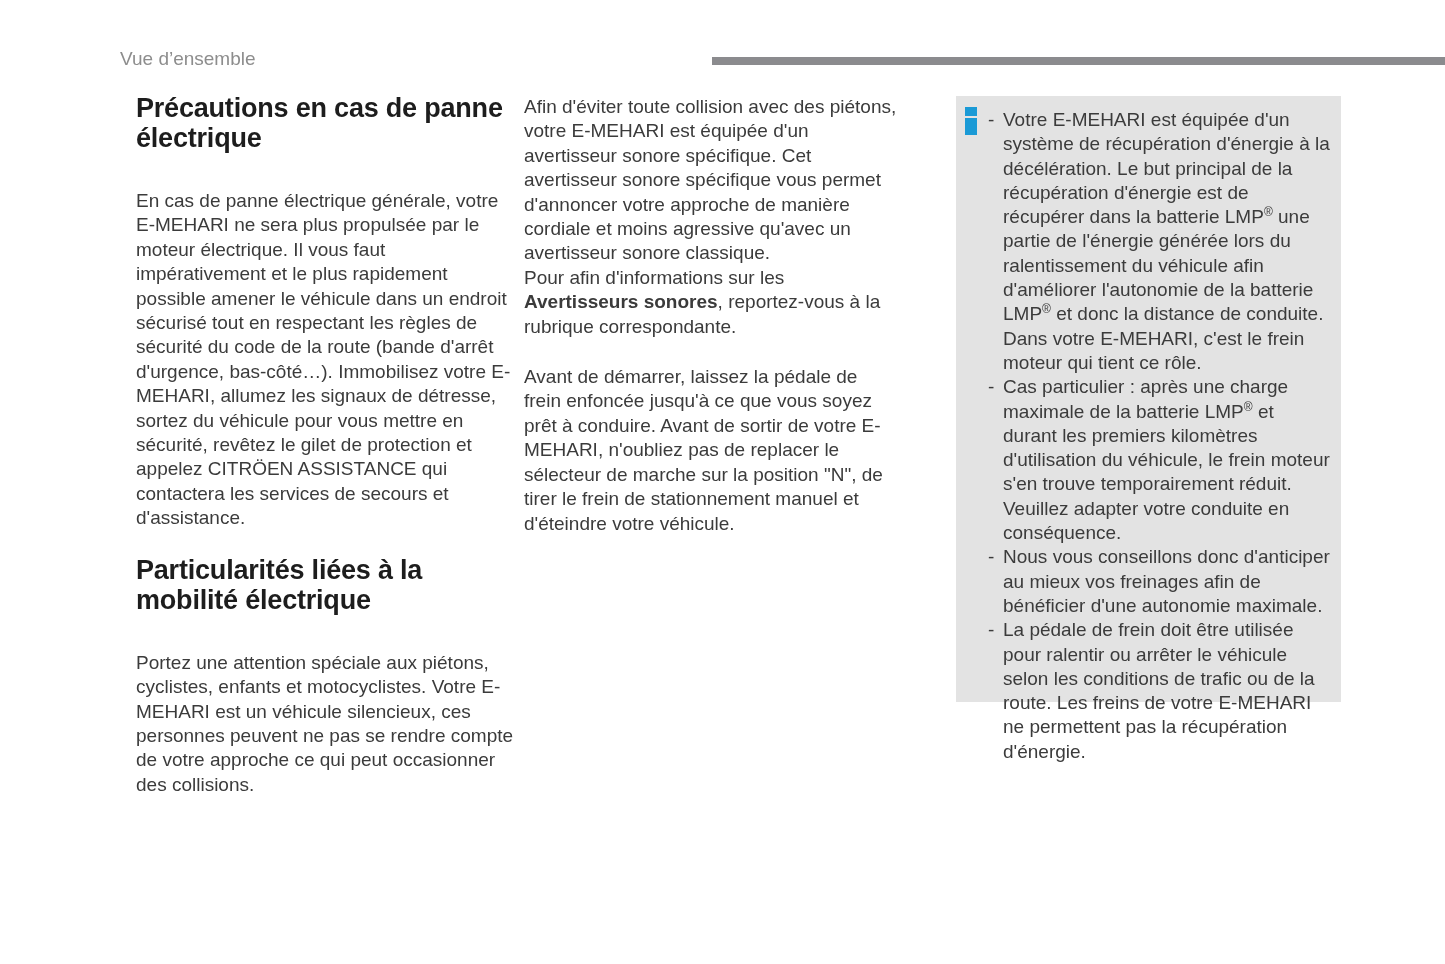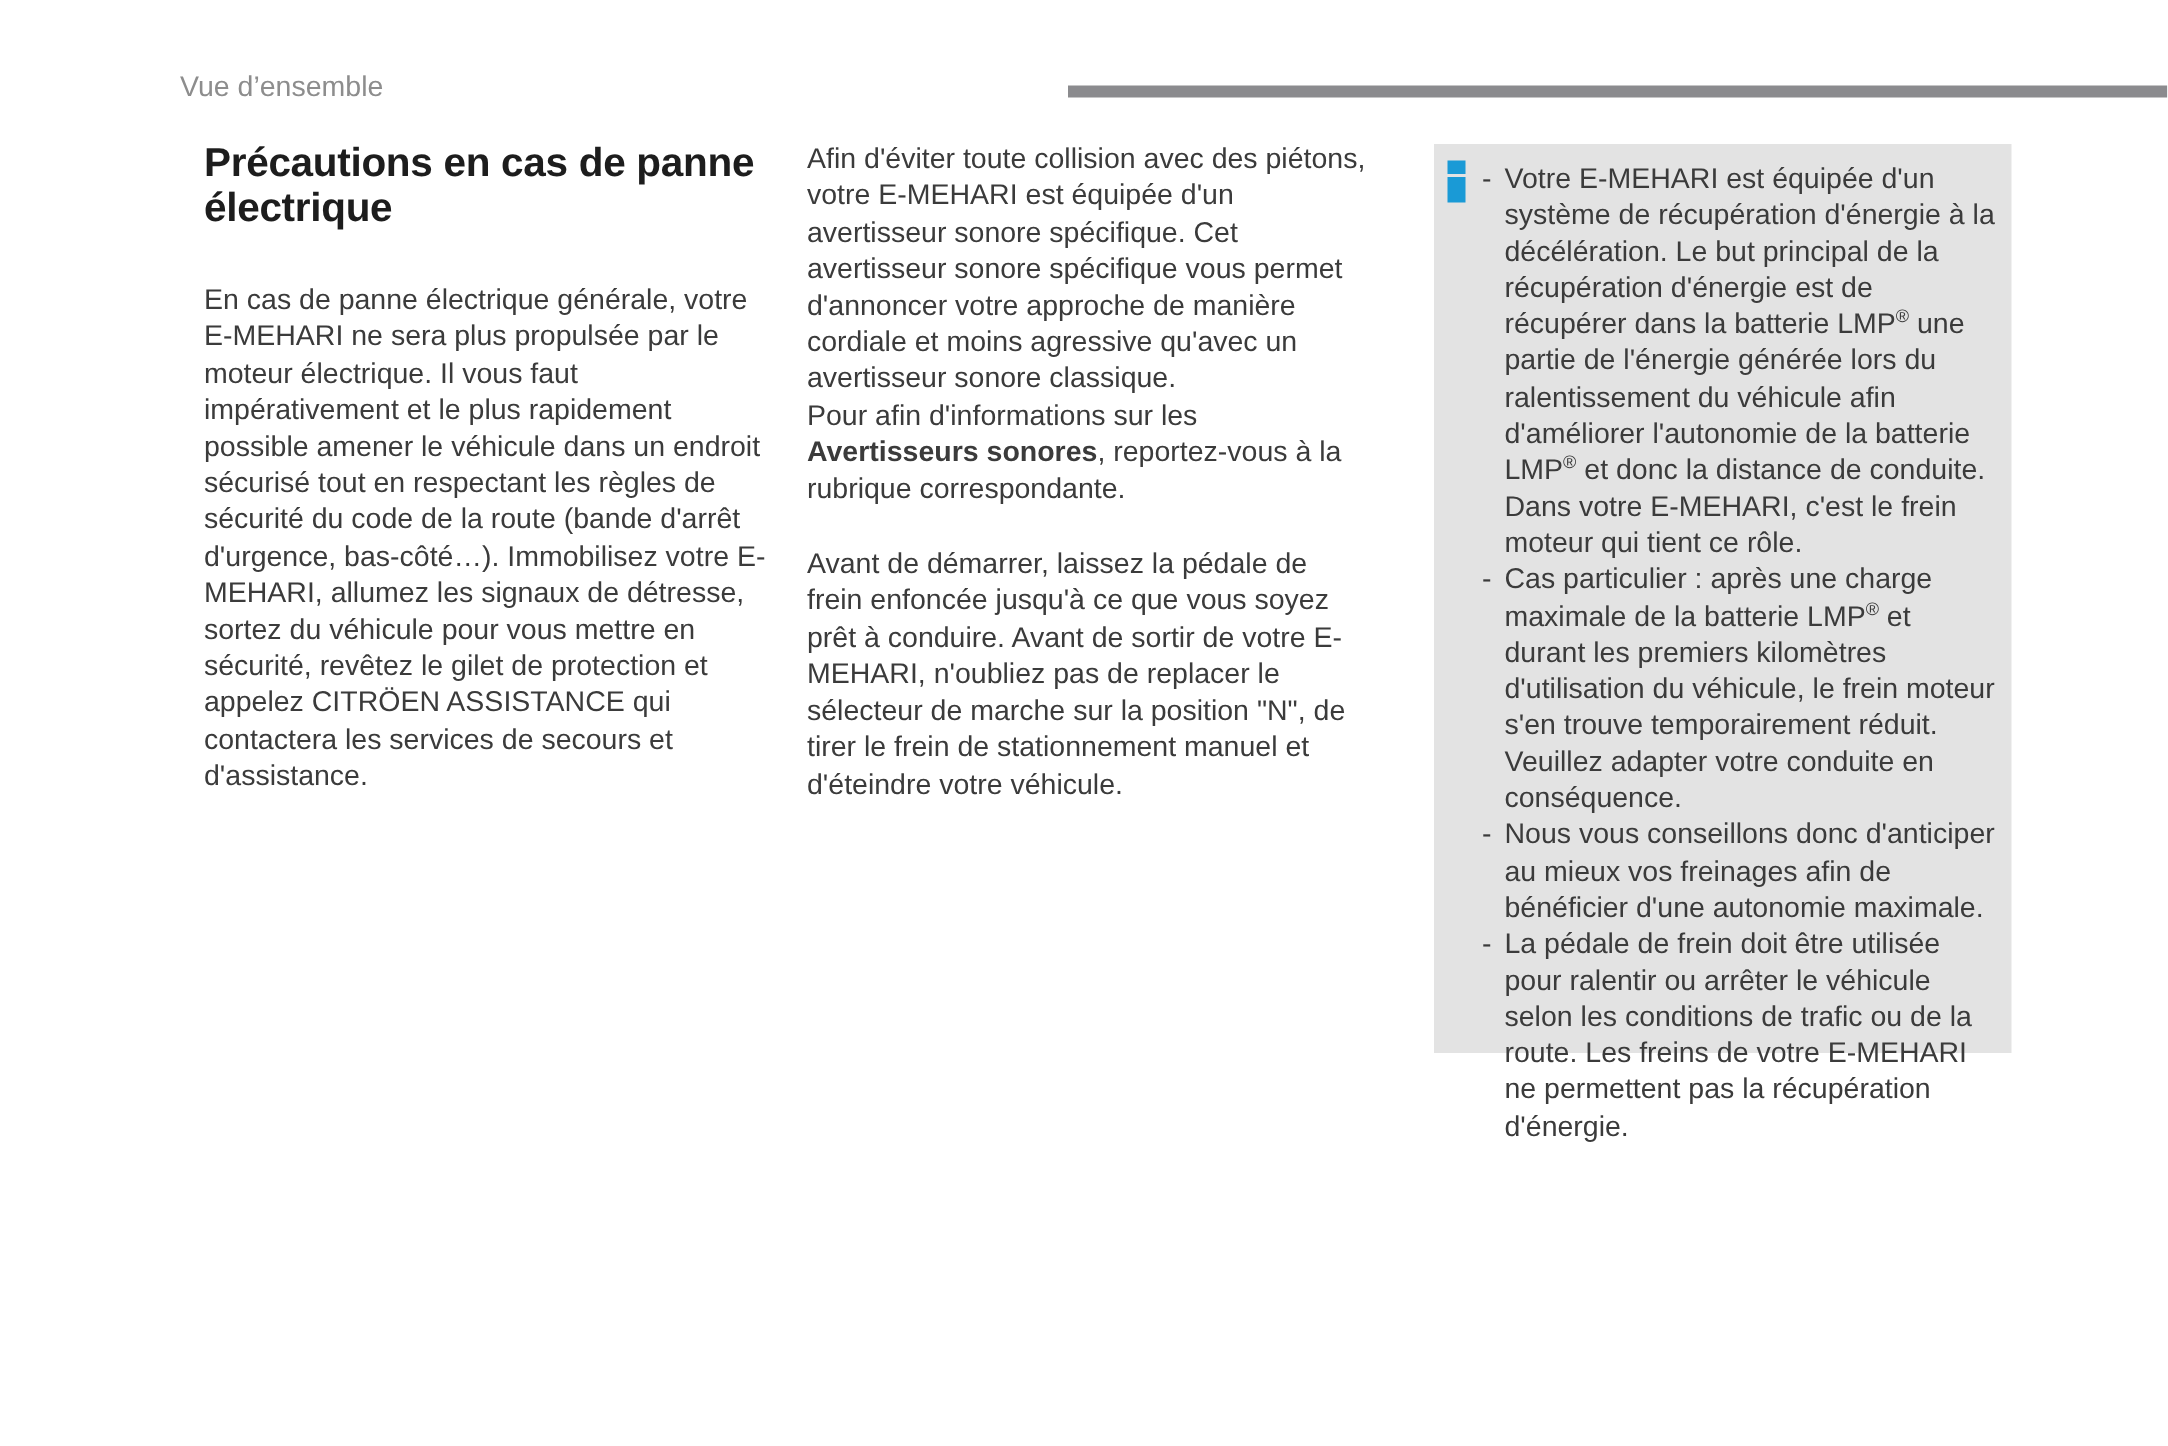--- a/index.html
+++ b/index.html
@@ -40,21 +40,21 @@
   }
   .col p {
     margin: 0;
   }
   .col1 {
     left: 136px;
     top: 93px;
     width: 382px;
   }
   .col2 {
-    left: 538px;
+    left: 524px;
     top: 95px;
     width: 374px;
   }
   h2.doc-heading {
     margin: 0;
     font-size: 27px;
     line-height: 30px;
     font-weight: bold;
     color: #1d1d1d;
     letter-spacing: -0.2px;
@@ -135,20 +135,22 @@
 
 <div class="page">
 
   <div class="section-header">Vue d’ensemble</div>
 
   <div class="header-rule"></div>
 
   <div class="col col1">
     <h2 class="doc-heading">Précautions en cas de panne électrique</h2>
     <p class="body-para">En cas de panne électrique générale, votre E-MEHARI ne sera plus propulsée par le moteur électrique. Il vous faut impérativement et le plus rapidement possible amener le véhicule dans un endroit sécurisé tout en respectant les règles de sécurité du code de la route (bande d'arrêt d'urgence, bas-côté…). Immobilisez votre E-MEHARI, allumez les signaux de détresse, sortez du véhicule pour vous mettre en sécurité, revêtez le gilet de protection et appelez CITRÖEN ASSISTANCE qui contactera les services de secours et d'assistance.</p>
+    <h2 class="doc-heading second">Particularités liées à la mobilité électrique</h2>
+    <p class="body-para">Portez une attention spéciale aux piétons, cyclistes, enfants et motocyclistes. Votre E-MEHARI est un véhicule silencieux, ces personnes peuvent ne pas se rendre compte de votre approche ce qui peut occasionner des collisions.</p>
   </div>
 
   <div class="col col2">
     <p>Afin d'éviter toute collision avec des piétons, votre E-MEHARI est équipée d'un avertisseur sonore spécifique. Cet avertisseur sonore spécifique vous permet d'annoncer votre approche de manière cordiale et moins agressive qu'avec un avertisseur sonore classique.</p>
     <p class="follow-para"><span>Pour afin d'informations sur les </span><strong>Avertisseurs sonores</strong><span>, reportez-vous à la rubrique correspondante.</span></p>
     <p class="spaced-para">Avant de démarrer, laissez la pédale de frein enfoncée jusqu'à ce que vous soyez prêt à conduire. Avant de sortir de votre E-MEHARI, n'oubliez pas de replacer le sélecteur de marche sur la position "N", de tirer le frein de stationnement manuel et d'éteindre votre véhicule.</p>
   </div>
 
   <div class="infobox">
     <div class="info-icon">

